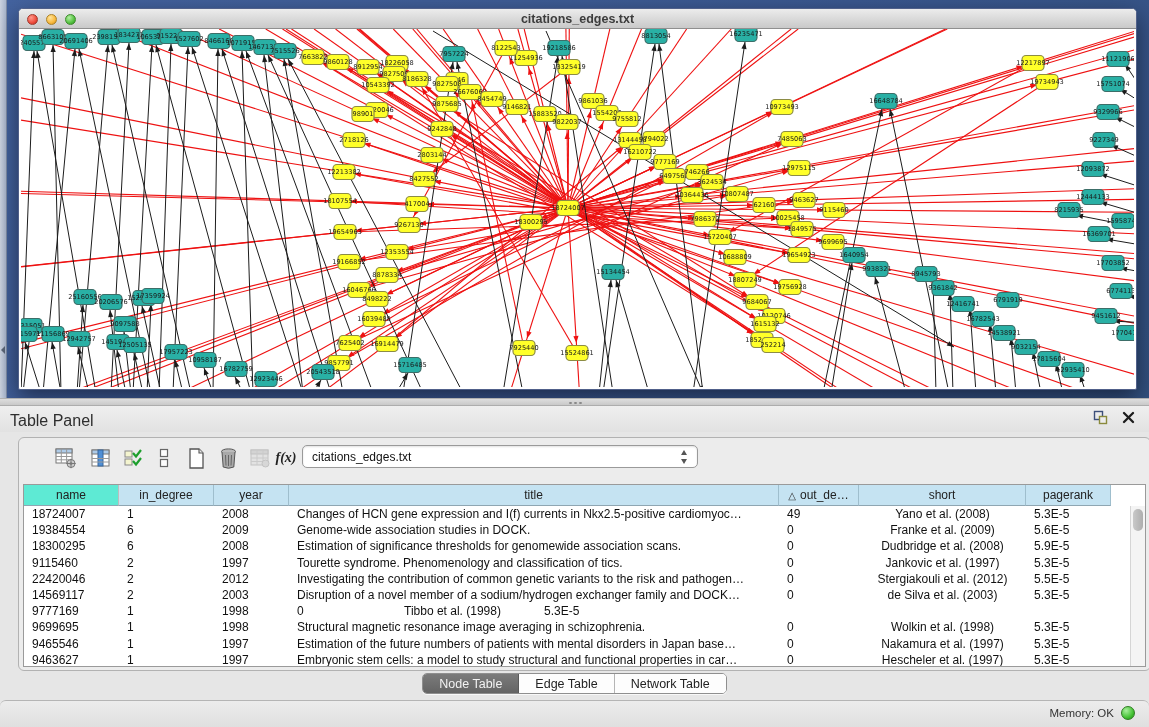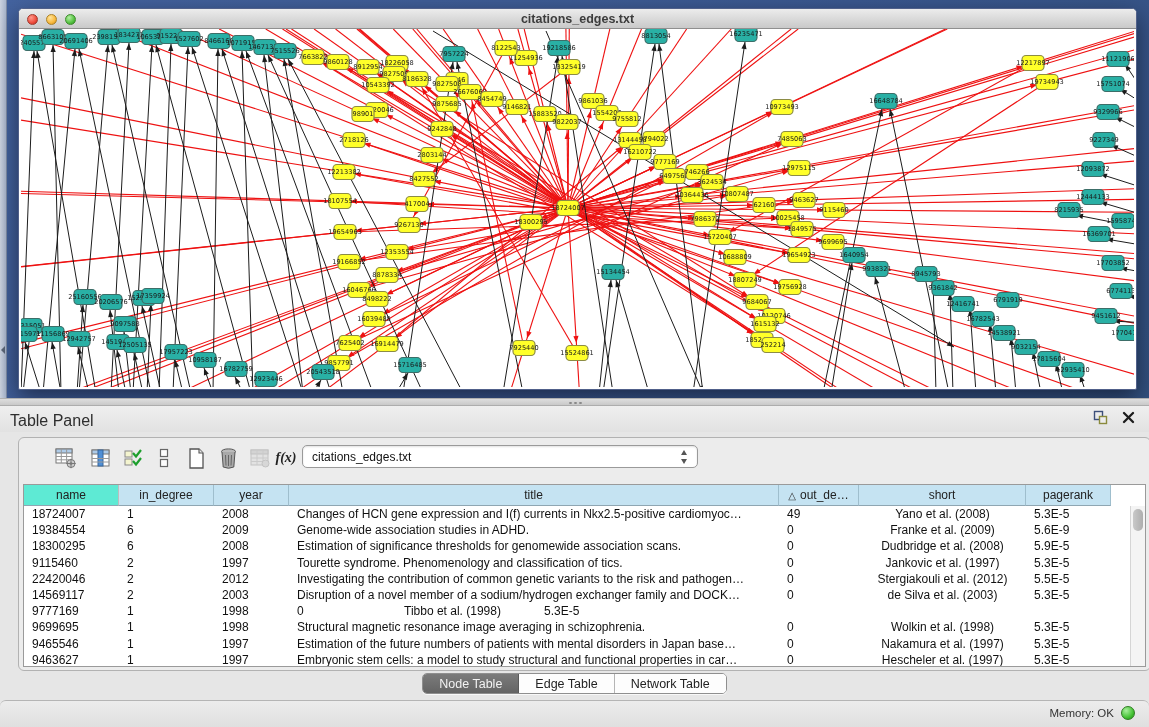--- a/index.html
+++ b/index.html
@@ -851,24 +851,24 @@
             <div class="td" style="width: 75px;">2008</div>
             <div class="td" style="width: 490px;">Changes of HCN gene expression and I(f) currents in Nkx2.5-positive cardiomyoc…</div>
             <div class="td" style="width: 80px;">49</div>
             <div class="td center" style="width: 167px;">Yano et al. (2008)</div>
             <div class="td" style="width: 85px;">5.3E-5</div>
           </div>
           <div class="tr">
             <div class="td" style="width: 95px;">19384554</div>
             <div class="td" style="width: 95px;">6</div>
             <div class="td" style="width: 75px;">2009</div>
-            <div class="td" style="width: 490px;">Genome-wide association studies in ADHD.</div>
+            <div class="td" style="width: 490px;">Genome-wide association studies in DOCK.</div>
             <div class="td" style="width: 80px;">0</div>
             <div class="td center" style="width: 167px;">Franke et al. (2009)</div>
-            <div class="td" style="width: 85px;">5.6E-9</div>
+            <div class="td" style="width: 85px;">5.6E-5</div>
           </div>
           <div class="tr">
             <div class="td" style="width: 95px;">18300295</div>
             <div class="td" style="width: 95px;">6</div>
             <div class="td" style="width: 75px;">2008</div>
             <div class="td" style="width: 490px;">Estimation of significance thresholds for genomewide association scans.</div>
             <div class="td" style="width: 80px;">0</div>
             <div class="td center" style="width: 167px;">Dudbridge et al. (2008)</div>
             <div class="td" style="width: 85px;">5.9E-5</div>
           </div>

